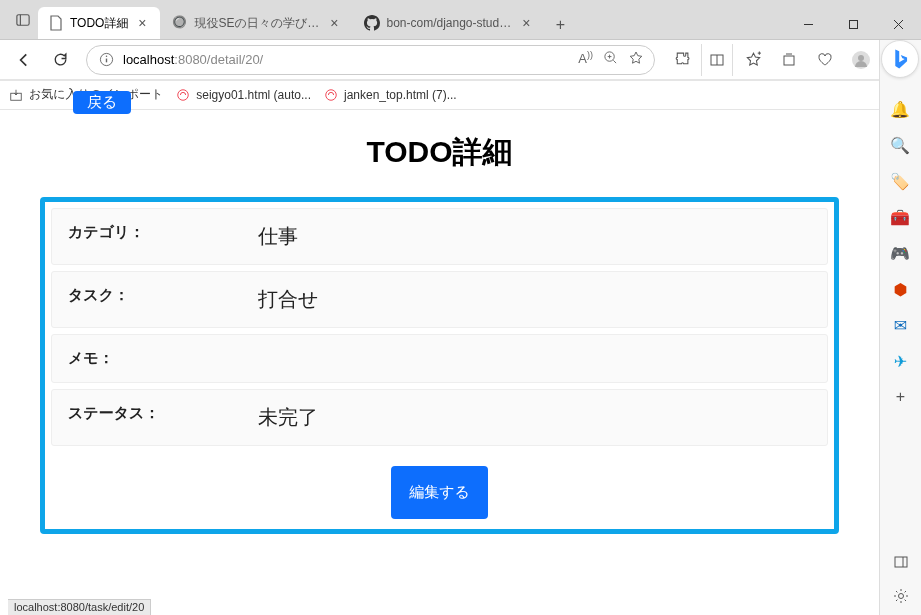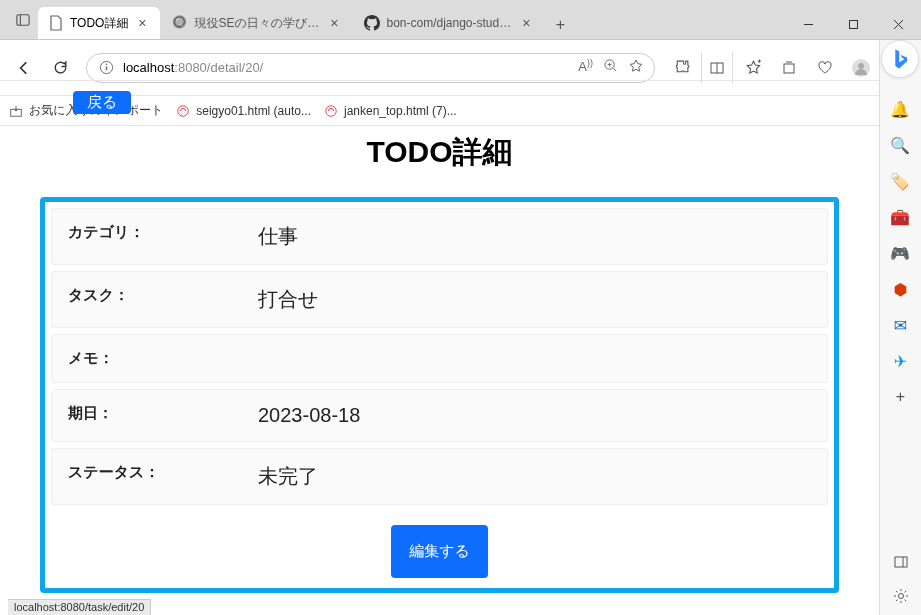--- a/index.html
+++ b/index.html
@@ -12,21 +12,21 @@
 .tab { height: 32px; display: flex; align-items: center; padding: 0 10px; font-size: 12px; color: #555; max-width: 190px; border-radius: 6px 6px 0 0; margin-right: 2px; }
 .tab.active { background: #fff; color: #000; }
 .tab svg, .tab .favicon { width: 16px; height: 16px; margin-right: 6px; flex-shrink: 0; }
 .tab-title { white-space: nowrap; overflow: hidden; text-overflow: ellipsis; flex: 1; }
 .tab-close { width: 16px; height: 16px; display: flex; align-items: center; justify-content: center; margin-left: 6px; font-size: 14px; color: #555; }
 .new-tab { width: 28px; height: 28px; display: flex; align-items: center; justify-content: center; font-size: 16px; color: #555; }
 .win-controls { display: flex; }
 .win-btn { width: 45px; height: 30px; display: flex; align-items: center; justify-content: center; color: #333; }
 
 
-.toolbar { height: 56px; background: #fff; display: flex; align-items: center; padding: 0 8px; gap: 4px; border-bottom: 1px solid #e5e5e5; }
+.toolbar { height: 40px; background: #fff; display: flex; align-items: center; padding: 0 8px; gap: 4px; border-bottom: 1px solid #e5e5e5; }
 .nav-btn { width: 32px; height: 32px; display: flex; align-items: center; justify-content: center; color: #555; border-radius: 4px; }
 .addr-bar { flex: 1; height: 30px; border: 1px solid #ccc; border-radius: 15px; display: flex; align-items: center; padding: 0 10px; font-size: 13px; color: #888; margin: 0 6px; }
 .addr-icon { width: 18px; height: 18px; margin-right: 8px; display: flex; align-items: center; justify-content: center; }
 .addr-text .host { color: #000; }
 .addr-right { display: flex; gap: 10px; margin-left: auto; color: #666; }
 .tb-icon { width: 32px; height: 32px; display: flex; align-items: center; justify-content: center; color: #555; }
 
 
 .bookmarks { height: 30px; background: #fff; display: flex; align-items: center; padding: 0 8px; gap: 12px; font-size: 12px; color: #333; border-bottom: 1px solid #e5e5e5; }
 .bm-item { display: flex; align-items: center; gap: 5px; }
@@ -230,24 +230,20 @@
       <div class="row">
         <div class="row-label">カテゴリ：</div>
         <div class="row-value">仕事</div>
       </div>
       <div class="row">
         <div class="row-label">タスク：</div>
         <div class="row-value">打合せ</div>
       </div>
       <div class="row">
         <div class="row-label">メモ：</div>
-      </div>
-      <div class="row">
-        <div class="row-label">期日：</div>
-        <div class="row-value">2023-08-18</div>
       </div>
       <div class="row">
         <div class="row-label">ステータス：</div>
         <div class="row-value">未完了</div>
       </div>
       <div class="edit-wrap">
         <button class="edit-btn">編集する</button>
       </div>
     </div>
   </div>

